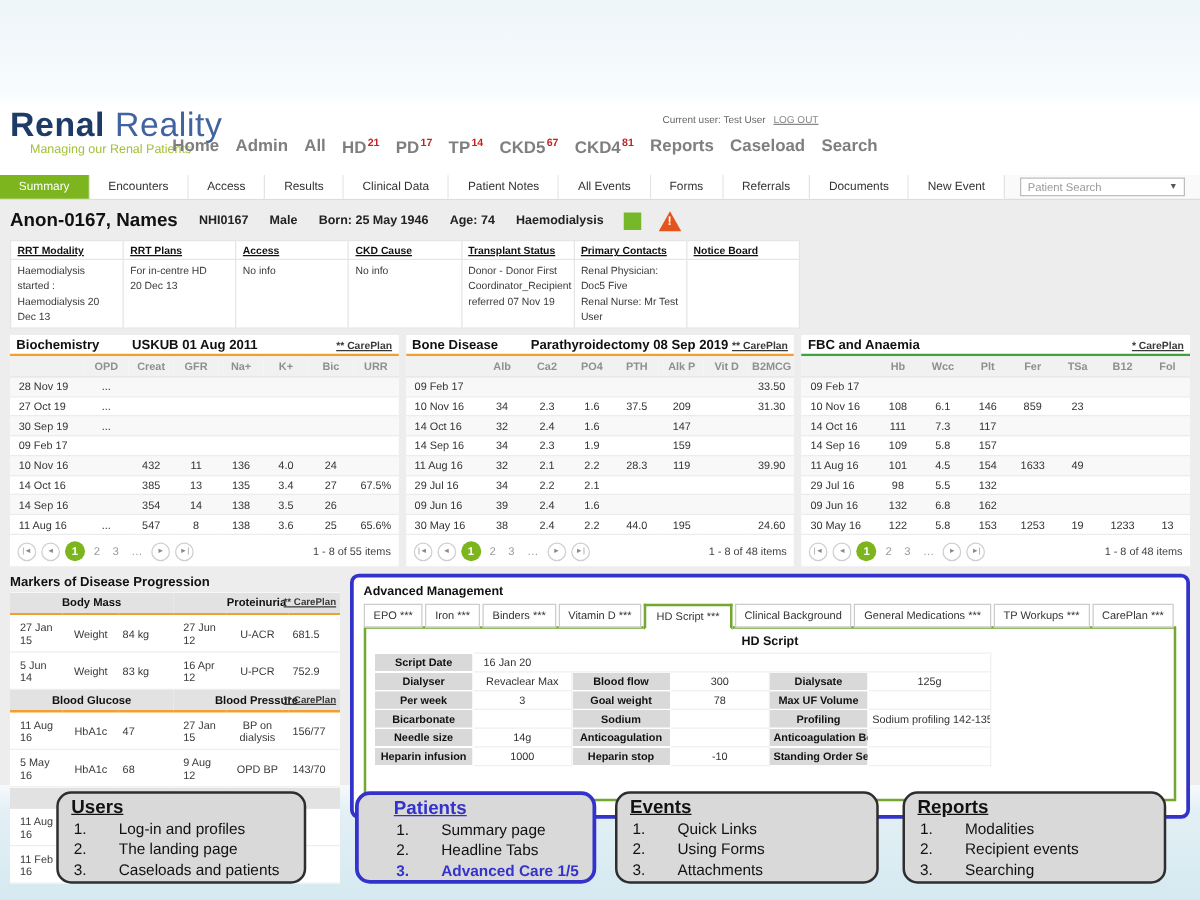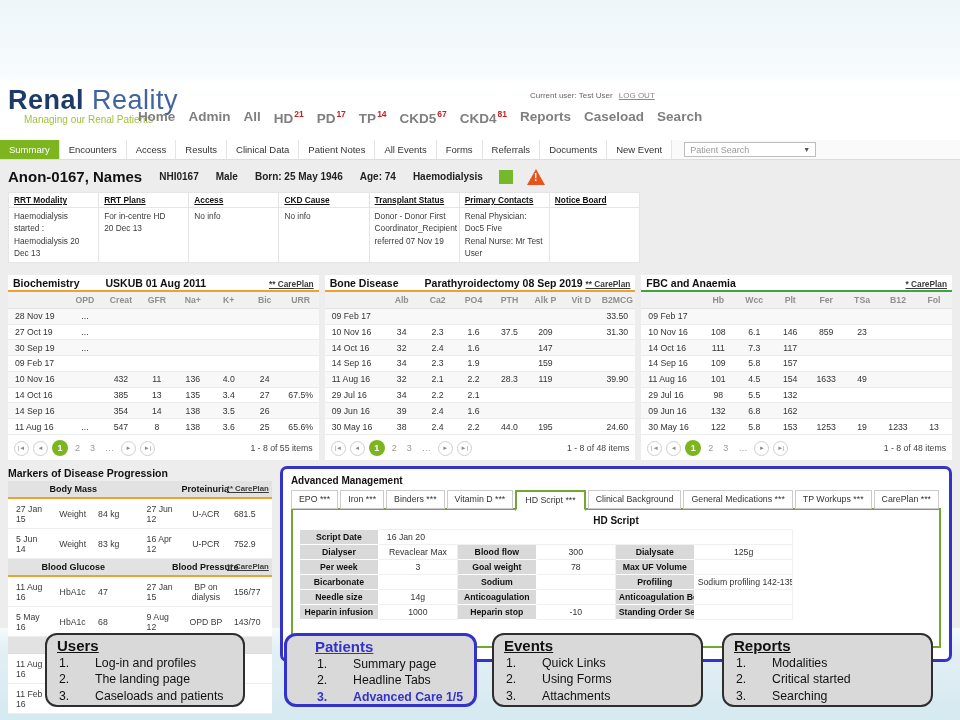--- a/index.html
+++ b/index.html
@@ -15,36 +15,36 @@
   .logo-secondary{color:#41639f;font-weight:normal;}
   .tagline{font-size:10px;color:#a3c13d;margin-left:16px;margin-top:-2px;}
   .user-line{position:absolute;left:530px;top:6px;font-size:8px;color:#666;}
   .user-line a{color:#888;text-decoration:underline;margin-left:4px;cursor:pointer;}
   .main-nav{position:absolute;left:190px;top:24px;width:460px;display:flex;gap:13px;justify-content:center;
     font-weight:bold;color:#7f7f7f;font-size:13.5px;}
   .nav-item{cursor:pointer;white-space:nowrap;}
   .nav-count{color:#c42222;font-size:8.5px;font-weight:bold;margin-left:1px;}
   
   .tab-bar{display:flex;align-items:stretch;height:20px;background:#fafafa;border-bottom:1px solid #ddd;font-size:9.5px;}
-  .tab{display:flex;align-items:center;padding:0 9px;background:#fff;border-right:1px solid #e4e4e4;color:#333;cursor:pointer;white-space:nowrap;}
+  .tab{display:flex;align-items:center;padding:0 15px;background:#fff;border-right:1px solid #e4e4e4;color:#333;cursor:pointer;white-space:nowrap;}
   .tab.active{background:#7cb51e;color:#fff;}
   .patient-search{margin-left:12px;margin-top:2px;width:132px;height:15px;border:1px solid #bdbdbd;background:#fff;
     color:#999;font-size:9px;display:flex;align-items:center;justify-content:space-between;padding:0 5px;cursor:pointer;}
   .chev{font-size:7px;color:#555;}
   
   .app-body{height:468px;background:#ededed;padding:3px 8px 0;}
   .patient-row{display:flex;align-items:center;height:27px;margin-bottom:2px;}
   .p-name{font-size:15px;font-weight:bold;color:#111;}
   .p-meta{font-size:10px;font-weight:bold;color:#222;margin-left:17px;white-space:nowrap;}
   .status-square{width:14px;height:14px;background:#76b82a;margin-left:16px;}
   .warn{width:0;height:0;border-left:9px solid transparent;border-right:9px solid transparent;
     border-bottom:16px solid #e4541c;position:relative;margin-left:14px;}
   .warn::after{content:"!";position:absolute;left:-2px;top:3px;color:#fff;font-size:10px;font-weight:bold;}
   
-  .summary-table{width:632px;border-collapse:collapse;background:#fff;table-layout:fixed;margin-bottom:12px;}
+  .summary-table{width:632px;border-collapse:collapse;background:#fff;table-layout:fixed;margin-bottom:5px;}
   .summary-table th{font-size:8.3px;text-align:left;text-decoration:underline;padding:2px 5px;border:1px solid #e5e5e5;color:#111;}
   .summary-table td{font-size:8.3px;vertical-align:top;padding:2px 5px;height:40px;border:1px solid #e5e5e5;color:#3a3a3a;line-height:1.5;}
   
   .panels-row{display:flex;gap:6px;}
   .panel{flex:1;background:#fff;}
   .panel-title-row{display:flex;align-items:baseline;padding:2px 5px 1px;border-bottom:2px solid #d946ef;}
   .panel-title{font-size:10.5px;font-weight:bold;color:#111;}
   .panel-sub{font-size:10.5px;font-weight:bold;color:#111;margin-left:26px;}
   .careplan{margin-left:auto;font-size:8.3px;font-weight:bold;color:#3a3a3a;text-decoration:underline;cursor:pointer;white-space:nowrap;}
   .ptable{width:100%;border-collapse:collapse;table-layout:fixed;font-size:8.7px;}
@@ -754,21 +754,21 @@
         </div>
       </div>
       <div class="lbox">
         <div class="lbox-title">Reports</div>
         <div class="litem">
           <span class="lnum">1.</span>
           <span class="ltext">Modalities</span>
         </div>
         <div class="litem">
           <span class="lnum">2.</span>
-          <span class="ltext">Critical started</span>
+          <span class="ltext">Recipient events</span>
         </div>
         <div class="litem">
           <span class="lnum">3.</span>
           <span class="ltext">Searching</span>
         </div>
       </div>
     </div>
 </div>
 
 </body></html>

